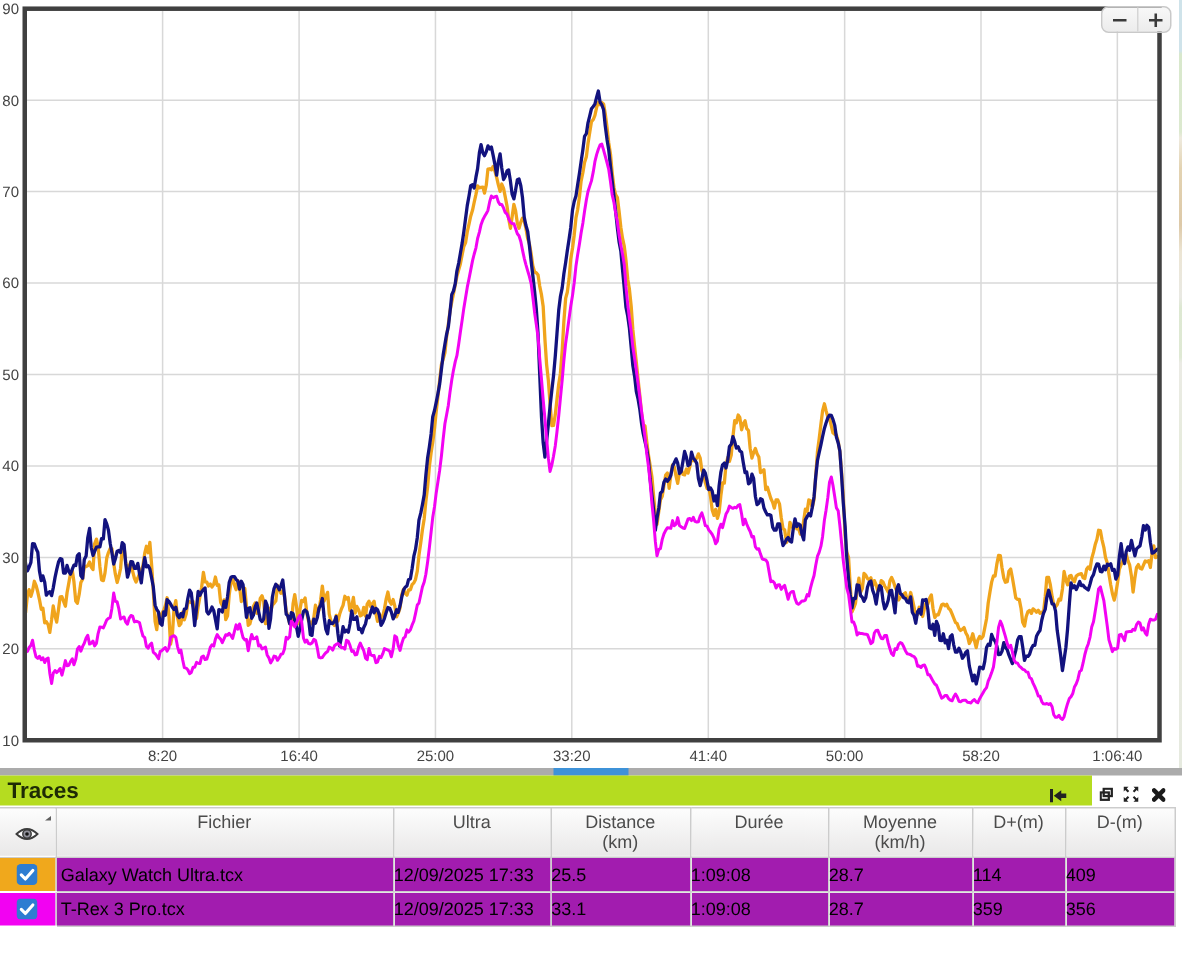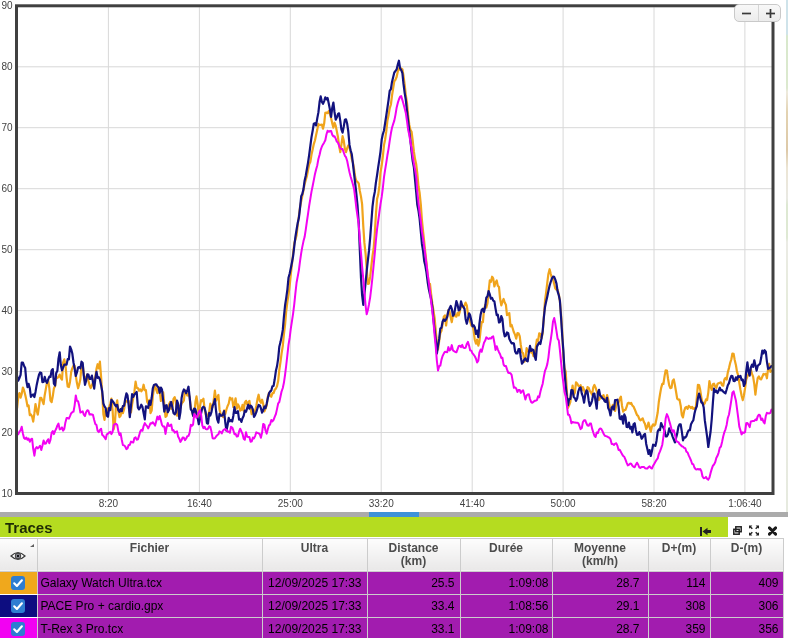--- a/index.html
+++ b/index.html
@@ -9,28 +9,28 @@
 #zoom svg{display:block;margin:0 auto}
 #zoom div:first-child{border-right:1px solid #d5d5d5}
 #mapstrip{position:absolute;left:785.5px;top:0;width:2.5px;height:512px;background:linear-gradient(#cfe3ea 0px,#cfe3ea 34px,#d8e8cc 36px,#dce9cf 88px,#eeeade 92px,#e3d3b2 112px,#ddc9a8 150px,#ece5d4 168px,#e9e9e3 198px,#dde8d2 205px,#dfe9d4 238px,#ebebe5 242px,#e6ebdc 300px,#e9e9e1 360px,#e6eadf 512px)}
 #sbar{position:absolute;left:0;top:511.9px;width:788px;height:5px;background:#ababab}
 #sthumb{position:absolute;left:369px;top:0;width:50px;height:5px;background:#3e92d8}
 #cap{position:absolute;left:0;top:517.2px;width:728px;height:20.2px;background:#b5dc20}
 #cap .t{position:absolute;left:5px;top:2px;font-size:15px;font-weight:bold;color:#1e2b05}
 .ic{position:absolute;top:5px}
 #tbl{position:absolute;left:0;top:537.5px;border-collapse:collapse;table-layout:fixed;width:783px;background:#fff}
 #tbl td,#tbl th{border:1px solid #ccc;overflow:hidden;white-space:nowrap;padding:0}
-#tbl thead th{background:linear-gradient(#fdfdfd,#e9e8e8);font-weight:bold;font-size:12px;color:#4c4c4c;height:29.5px;vertical-align:top;padding-top:3px;line-height:13px}
+#tbl thead th{background:linear-gradient(#fdfdfd,#e9e8e8);font-weight:normal;font-size:12px;color:#4c4c4c;height:29.5px;vertical-align:top;padding-top:3px;line-height:13px}
 #tbl tbody td{height:22px;font-size:12px;color:#000;background:#a21caf}
 #tbl td.cc{text-align:center;vertical-align:middle;border-bottom:1px solid #fff;border-left:none}
 #tbl th:first-child{border-left:none}
 .cb{display:inline-block;width:14px;height:14px;vertical-align:middle}
 .cb svg{display:block}
 #tbl td.fn{padding-left:3px}
-#tbl td.num{text-align:right;padding-right:5px}
+#tbl td.num{padding-right:5px}
 #tbl td.d2{padding-right:3px}
 #tbl td.d3{padding-right:8px}
 #tbl td.d4{padding-right:4px}
 #tbl td.d5{padding-right:4px}
 #eyeth{position:relative}
 #eyeth svg{margin-top:9px}
 #sorttri{position:absolute;right:3px;top:5px;width:0;height:0;border-left:4px solid transparent;border-bottom:3.5px solid #5f5f5f}
 </style></head>
 <body>
 <div id="wrap">
@@ -155,33 +155,20 @@
               </svg></span></td>
           <td class="fn">Galaxy Watch Ultra.tcx</td>
           <td class="num">12/09/2025 17:33</td>
           <td class="num">25.5</td>
           <td class="num d2">1:09:08</td>
           <td class="num d3">28.7</td>
           <td class="num d4">114</td>
           <td class="num d5">409</td>
         </tr>
 <tr>
-          <td class="cc" style="background:#0d0d80"><span class="cb"><svg width="14" height="14" viewBox="0 0 14 14">
-                <rect x="0" y="0" width="14" height="14" rx="3" fill="#2e7dd1"></rect>
-                <path d="M3.2 7.3 L5.9 10 L10.9 4.3" stroke="#fff" stroke-width="2.1" fill="none" stroke-linecap="round" stroke-linejoin="round"></path>
-              </svg></span></td>
-          <td class="fn">PACE Pro + cardio.gpx</td>
-          <td class="num">12/09/2025 17:33</td>
-          <td class="num">33.4</td>
-          <td class="num d2">1:08:56</td>
-          <td class="num d3">29.1</td>
-          <td class="num d4">308</td>
-          <td class="num d5">306</td>
-        </tr>
-<tr>
           <td class="cc" style="background:#f202f2"><span class="cb"><svg width="14" height="14" viewBox="0 0 14 14">
                 <rect x="0" y="0" width="14" height="14" rx="3" fill="#2e7dd1"></rect>
                 <path d="M3.2 7.3 L5.9 10 L10.9 4.3" stroke="#fff" stroke-width="2.1" fill="none" stroke-linecap="round" stroke-linejoin="round"></path>
               </svg></span></td>
           <td class="fn">T-Rex 3 Pro.tcx</td>
           <td class="num">12/09/2025 17:33</td>
           <td class="num">33.1</td>
           <td class="num d2">1:09:08</td>
           <td class="num d3">28.7</td>
           <td class="num d4">359</td>

